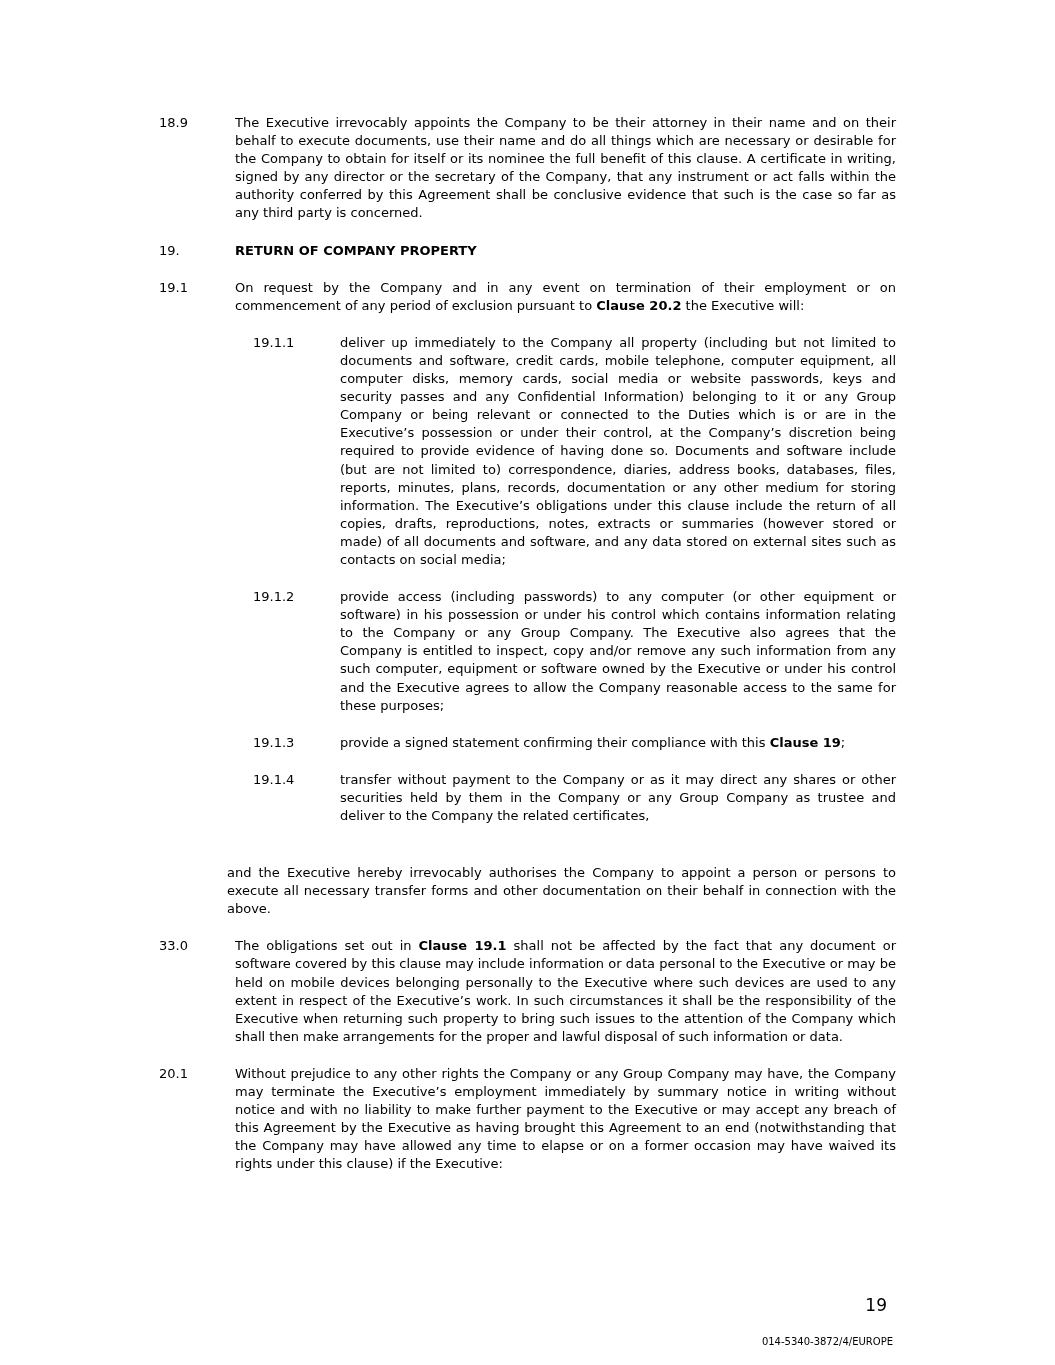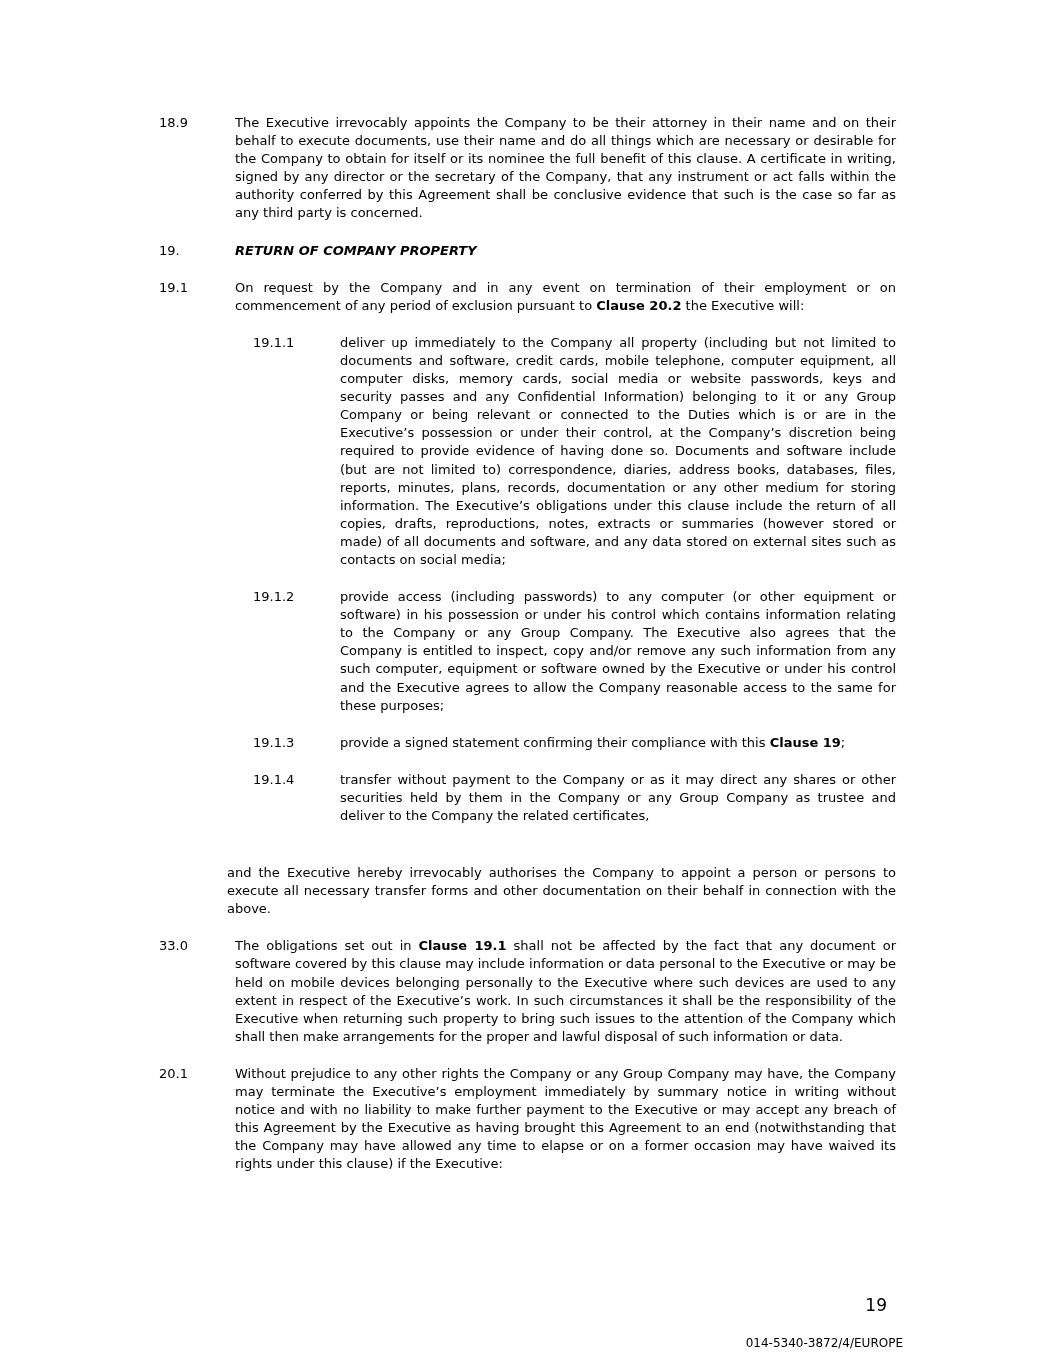--- a/index.html
+++ b/index.html
@@ -21,32 +21,32 @@
     width: 737px;
     font-size: 13px;
     line-height: 18.1px;
   }
   .row { display: flex; margin-bottom: 19px; }
   .row.l2 { margin-left: 94px; }
   .num { flex: 0 0 68px; }
   .row.l2 .num { flex: 0 0 79px; }
   .body { flex: 1; text-align: justify; margin-left: 8px; }
   .row.heading { margin-bottom: 19px; }
-  .row.heading .body { font-weight: bold; text-align: left; font-style: italic; }
+  .row.heading .body { font-weight: bold; text-align: left; }
   b { font-weight: bold; }
   .cont {
     margin-left: 68px;
     width: 669px;
     text-align: justify;
     margin-bottom: 19px;
     margin-top: 39px;
   }
   .footer-date { position: absolute; left: 160px; top: 1381px; font-size: 11px; }
   .footer-page { position: absolute; right: 168px; top: 1295px; font-size: 17px; }
-  .footer-ref  { position: absolute; right: 152px; top: 1336px; font-size: 12px; }
+  .footer-ref  { position: absolute; right: 162px; top: 1336px; font-size: 10px; }
 </style>
 </head>
 <body>
 
 <div class="page">
   <div class="content">
 
     <div class="row">
       <div class="num">18.9</div>
       <div class="body">The Executive irrevocably appoints the Company to be their attorney in their name and on their behalf to execute documents, use their name and do all things which are necessary or desirable for the Company to obtain for itself or its nominee the full benefit of this clause. A certificate in writing, signed by any director or the secretary of the Company, that any instrument or act falls within the authority conferred by this Agreement shall be conclusive evidence that such is the case so far as any third party is concerned.</div>

